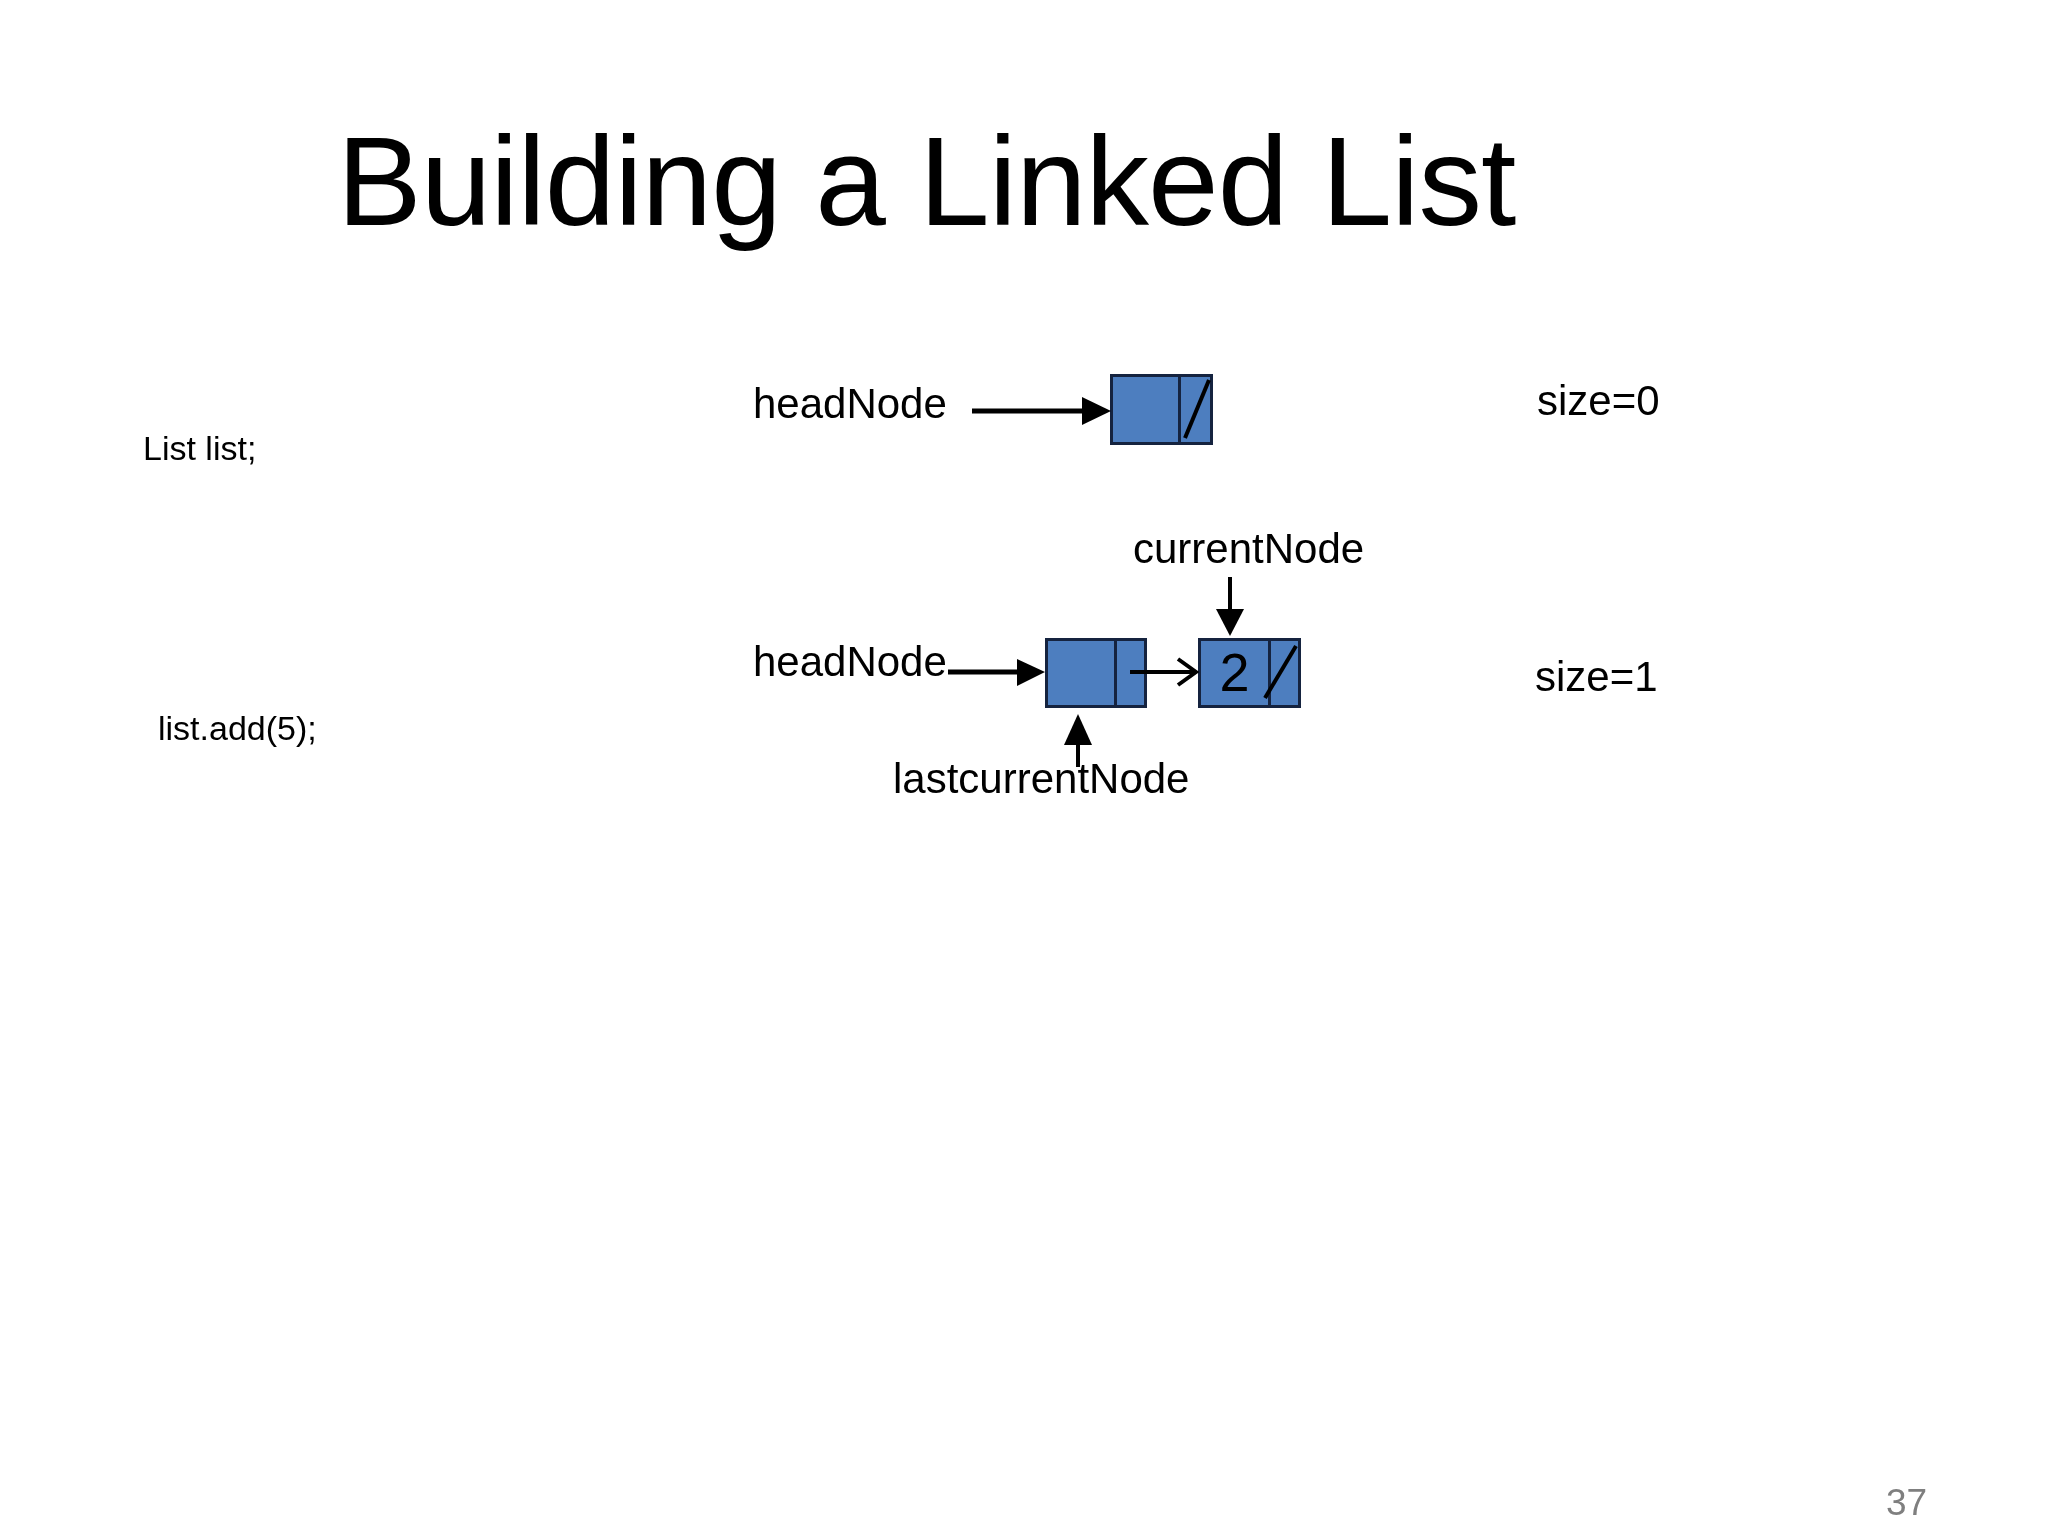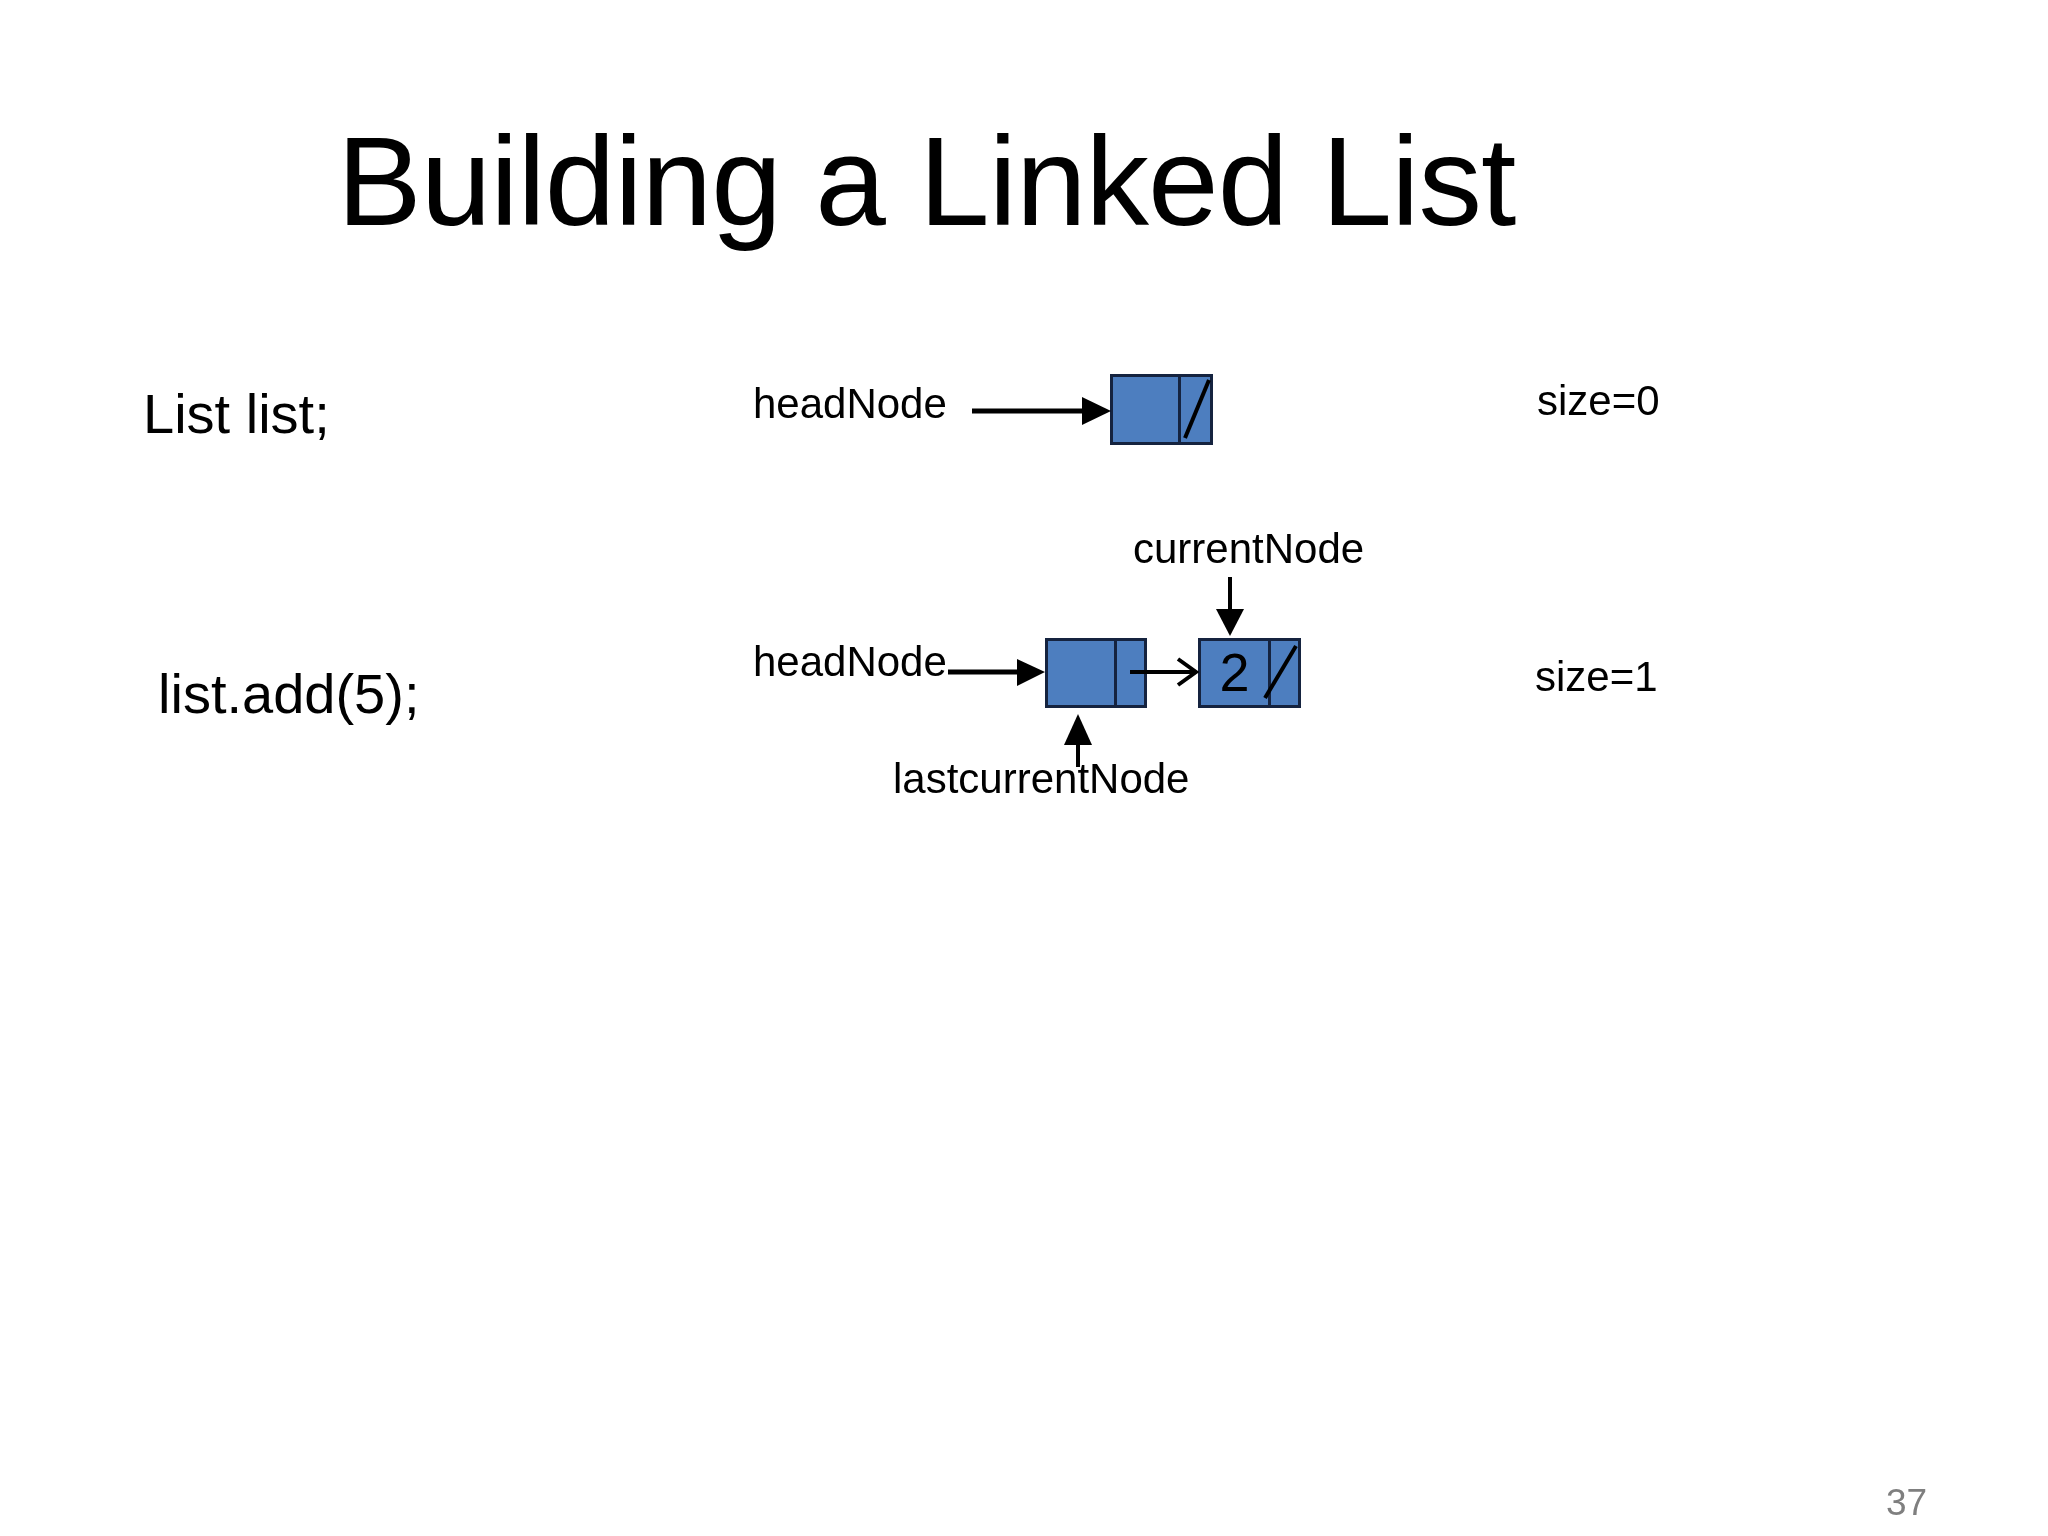--- a/index.html
+++ b/index.html
@@ -13,21 +13,21 @@
   html,body{width:2048px;height:1536px;overflow:hidden;}
   body{background:var(--background);font-family:"Liberation Sans",sans-serif;color:var(--text);}
   .slide{position:relative;width:2048px;height:1536px;background:var(--background);padding-left:24px;}
 
   .title{
     position:absolute;left:337px;top:108px;
     font-size:127px;font-weight:400;letter-spacing:-1px;
     white-space:nowrap;color:var(--text);
   }
 
-  .code{position:absolute;font-size:56px;white-space:nowrap;color:var(--text);}
+  .code{position:absolute;font-size:34px;white-space:nowrap;color:var(--text);margin-top:48px;}
   .code-1{left:143px;top:381px;}
   .code-2{left:158px;top:661px;}
 
   .label{position:absolute;font-size:42px;white-space:nowrap;color:var(--text);line-height:1.2;}
   .head1{left:753px;top:379px;}
   .size1{left:1537px;top:376px;}
   .current{left:1133px;top:524px;text-align:right;}
   .head2{left:753px;top:637px;}
   .size2{left:1535px;top:652px;}
   .lastcurrent{left:893px;top:754px;}

